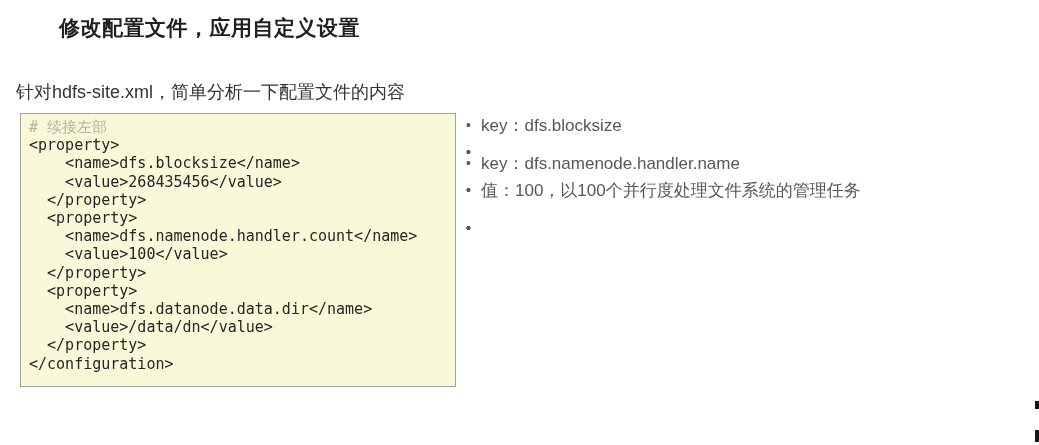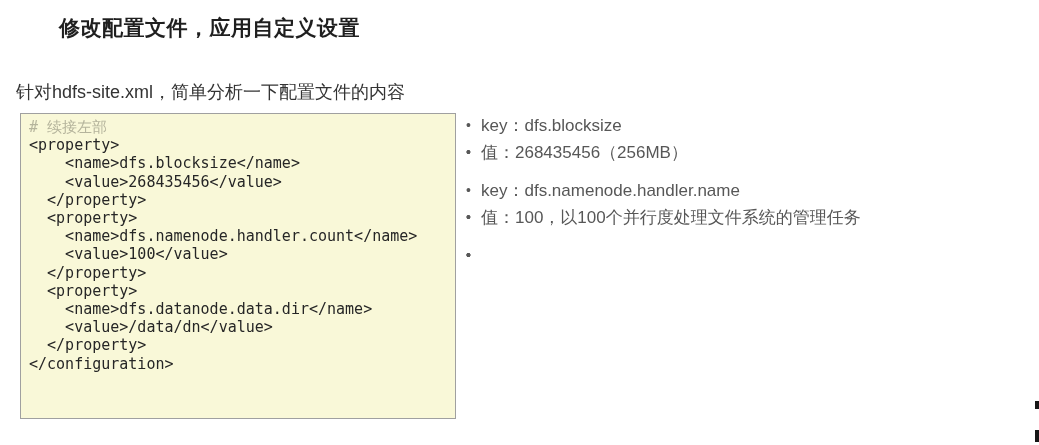--- a/index.html
+++ b/index.html
@@ -23,21 +23,21 @@
     position: absolute;
     left: 16px; top: 74px;
     font-size: 18px;
     font-weight: 400;
     color: #333333;
     margin-top: 6px;
   }
   .code-panel {
     position: absolute;
     left: 20px; top: 113px;
-    width: 436px; height: 306px;
+    width: 436px; height: 274px;
     background: #f9f8d8;
     border: 1px solid #a0a0a0;
     padding: 4px 8px;
     overflow: hidden;
   }
   .code-panel pre {
     font-family: "DejaVu Sans Mono", "Liberation Mono", monospace;
     font-size: 15px;
     line-height: 18.2px;
     white-space: pre;
@@ -97,21 +97,21 @@
     &lt;value&gt;/data/dn&lt;/value&gt;
   &lt;/property&gt;
 &lt;/configuration&gt;</span></pre>
   </div>
 
 <div class="right-column">
 
   <ul class="bullet-group">
     <li><span class="bullet-dot">•</span><span>key：dfs.blocksize</span></li>
     <li><span class="bullet-dot">•</span></li>
-    <li><span class="bullet-dot">•</span><span>值：268435456（256MB）</span></li>
+    <li><span class="bullet-dot">•</span></li>
   </ul>
 
   <ul class="bullet-group">
     <li><span class="bullet-dot">•</span><span>key：dfs.namenode.handler.name</span></li>
     <li><span class="bullet-dot">•</span></li>
     <li><span class="bullet-dot">•</span><span>值：100，以100个并行度处理文件系统的管理任务</span></li>
   </ul>
 
   <ul class="bullet-group">
     <li><span class="bullet-dot">•</span></li>

